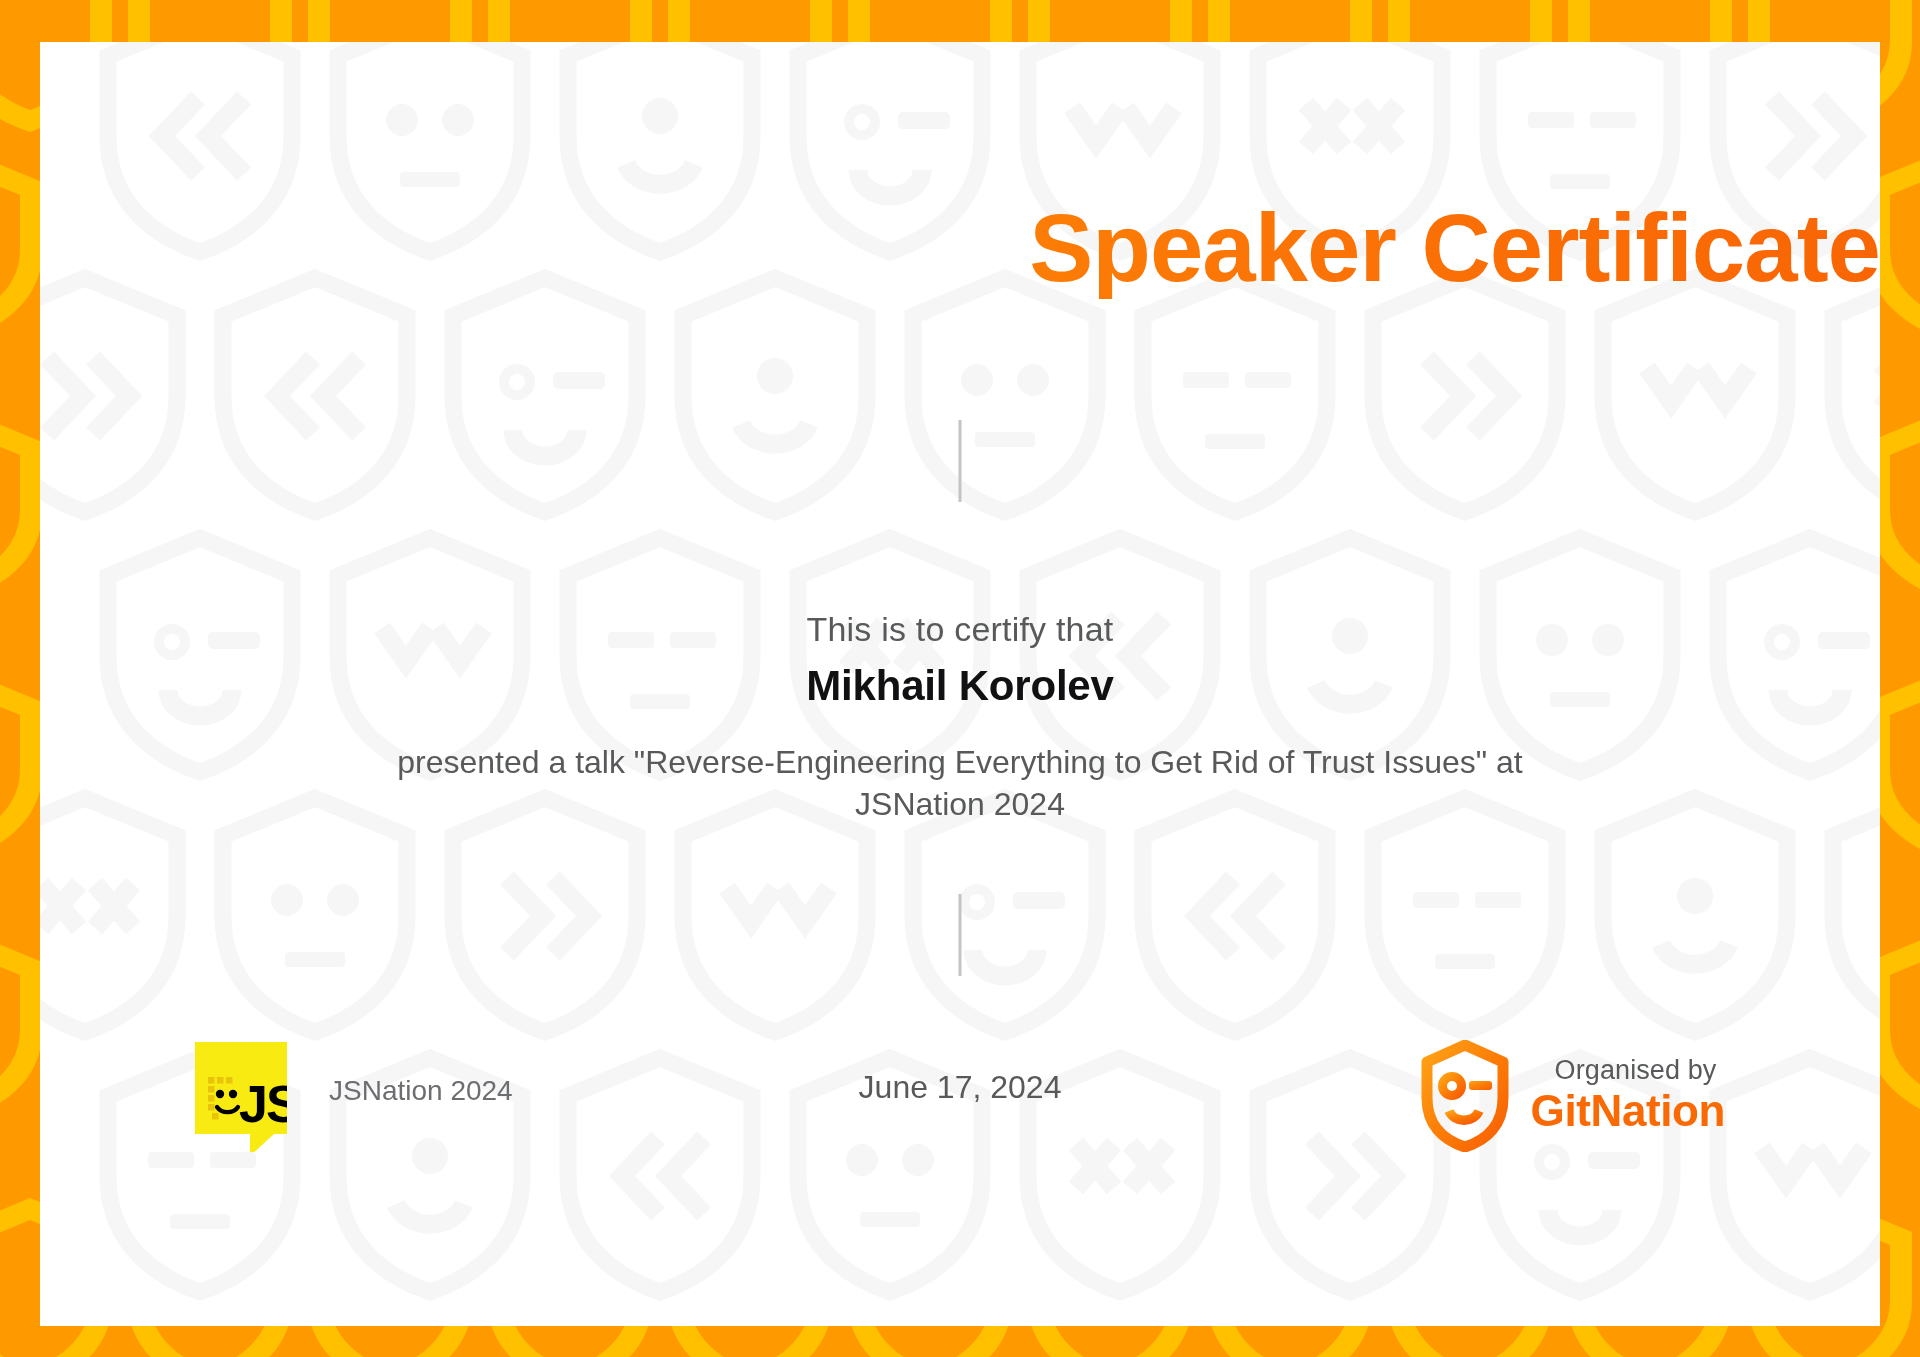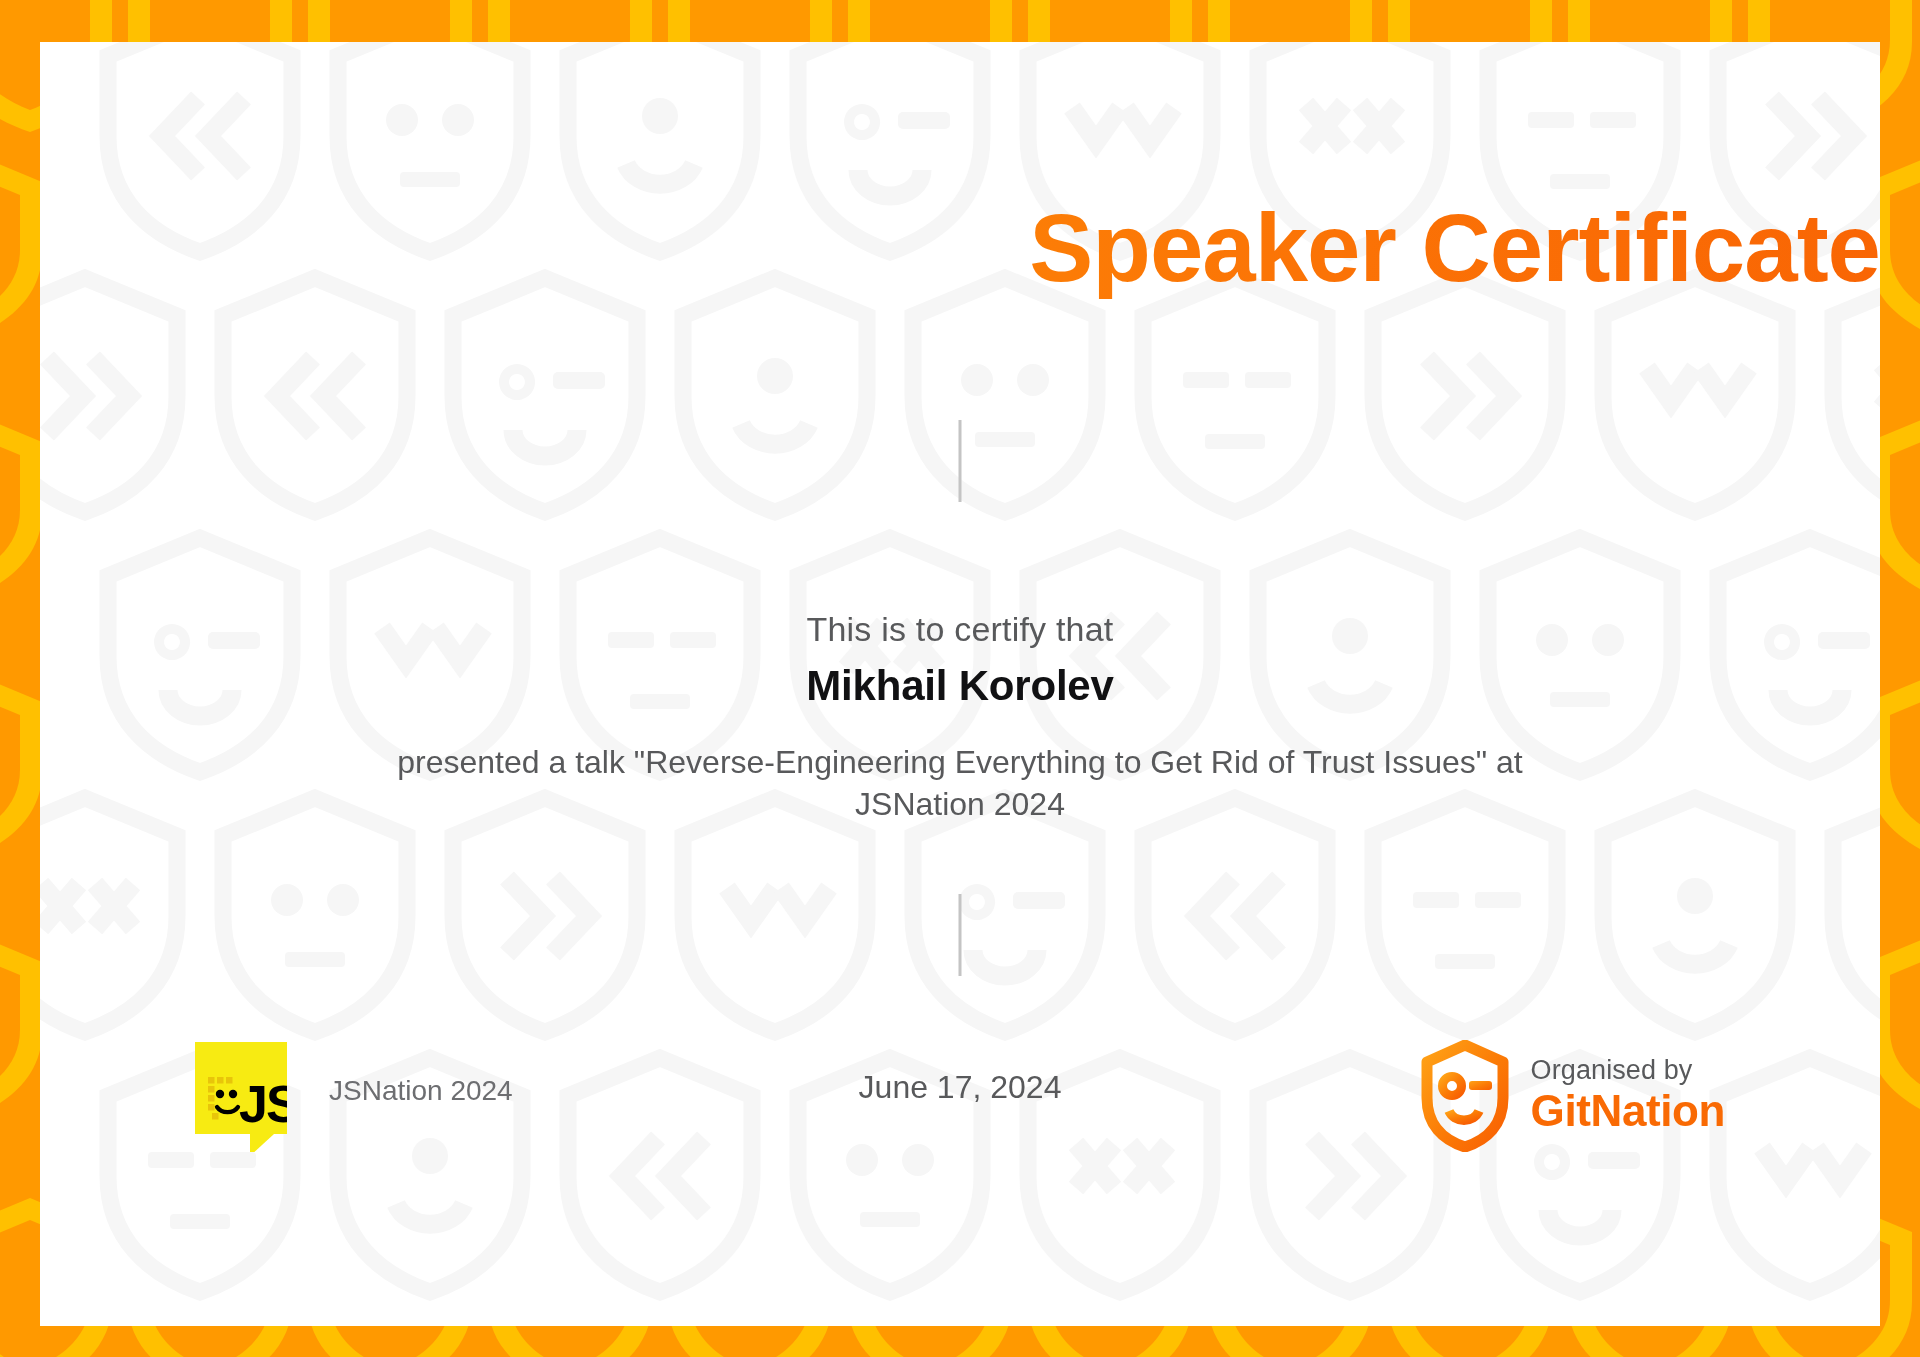--- a/index.html
+++ b/index.html
@@ -170,20 +170,21 @@
 
   #gn-shield-wrap { width: 88px; height: 112px; }
 
   #gn-text { display: flex; flex-direction: column; justify-content: center; }
 
   #organised-by {
     font-size: 27px;
     color: #58595b;
     line-height: 1.15;
     letter-spacing: 0.1px;
+    margin-left: 24px;
   }
 
   #gitnation-name {
     font-size: 44px;
     font-weight: 700;
     color: #f96a04;
     line-height: 1.15;
     letter-spacing: -0.4px;
   }
 </style>

